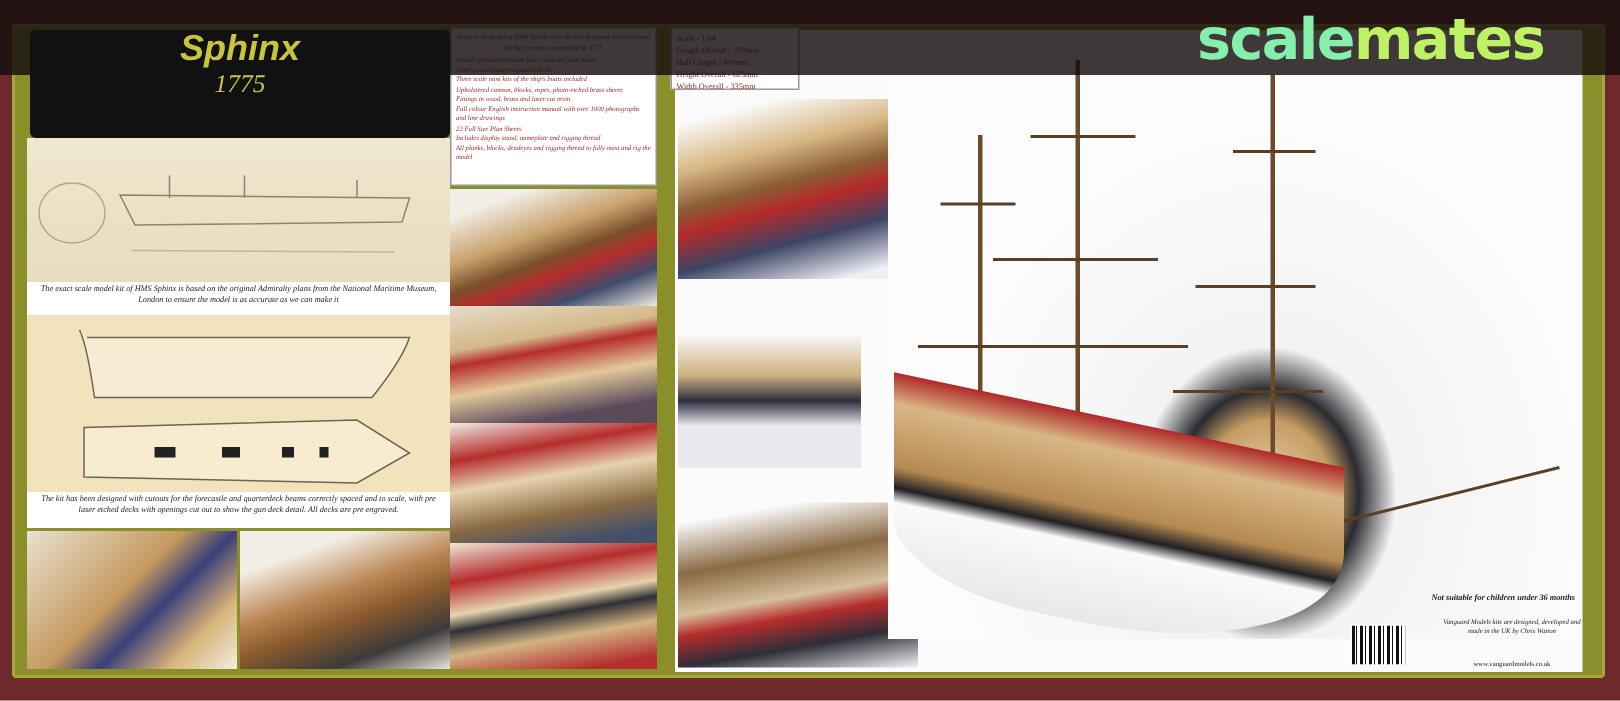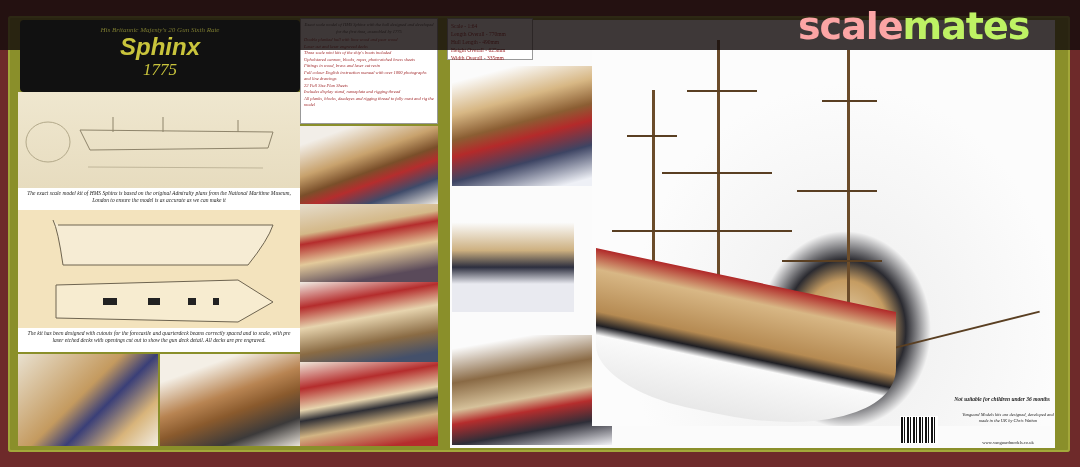--- a/index.html
+++ b/index.html
@@ -85,38 +85,37 @@
   .website { position: absolute; left: 962px; top: 440px; width: 92px; font-size: 4.5px; text-align: center; color: #222; }
   .barcode {
     position: absolute; left: 900px; top: 416px; width: 38px; height: 28px;
     background: repeating-linear-gradient(90deg,#111 0 2px,#fff 2px 3px,#111 3px 4px,#fff 4px 6px);
     border: 1px solid #fff;
   }
   .watermark {
     position: absolute; left: 798px; top: 4px; z-index: 7;
     font-family: "DejaVu Sans", sans-serif; font-weight: bold; font-size: 38px; letter-spacing: -1px;
   }
-  .wm-a { color: #fca5a5; }
+  .wm-a { color: #86efac; }
   .wm-b { color: #bef264; }
   .divider-v { position: absolute; top: 18px; width: 8px; height: 430px; background: #8a8f2a; }
 </style>
 </head>
 <body>
 
 <div class="topband"></div>
 <div class="watermark">
   <span class="wm-a">scale</span><span class="wm-b">mates</span>
 </div>
 
 <div class="frame"></div>
 <div class="panel left-panel"></div>
 <div class="panel right-panel"></div>
 
 <div class="title-block">
-  <div class="title-sub">His Britannic Majesty's 20 Gun Sixth Rate</div>
   <div class="title-main">Sphinx</div>
   <div class="title-year">1775</div>
 </div>
 
 <div class="panel plan1">
   <svg width="282" height="96">
     <ellipse cx="30" cy="50" rx="22" ry="20" fill="none" stroke="#b3a98a" stroke-width="1"></ellipse>
     <path d="M62 38 L255 40 L250 56 L72 58 Z" fill="none" stroke="#8e846b" stroke-width="1"></path>
     <line x1="70" y1="75" x2="245" y2="76" stroke="#c0b69a" stroke-width="1"></line>
     <line x1="95" y1="25" x2="95" y2="40" stroke="#8e846b"></line>

